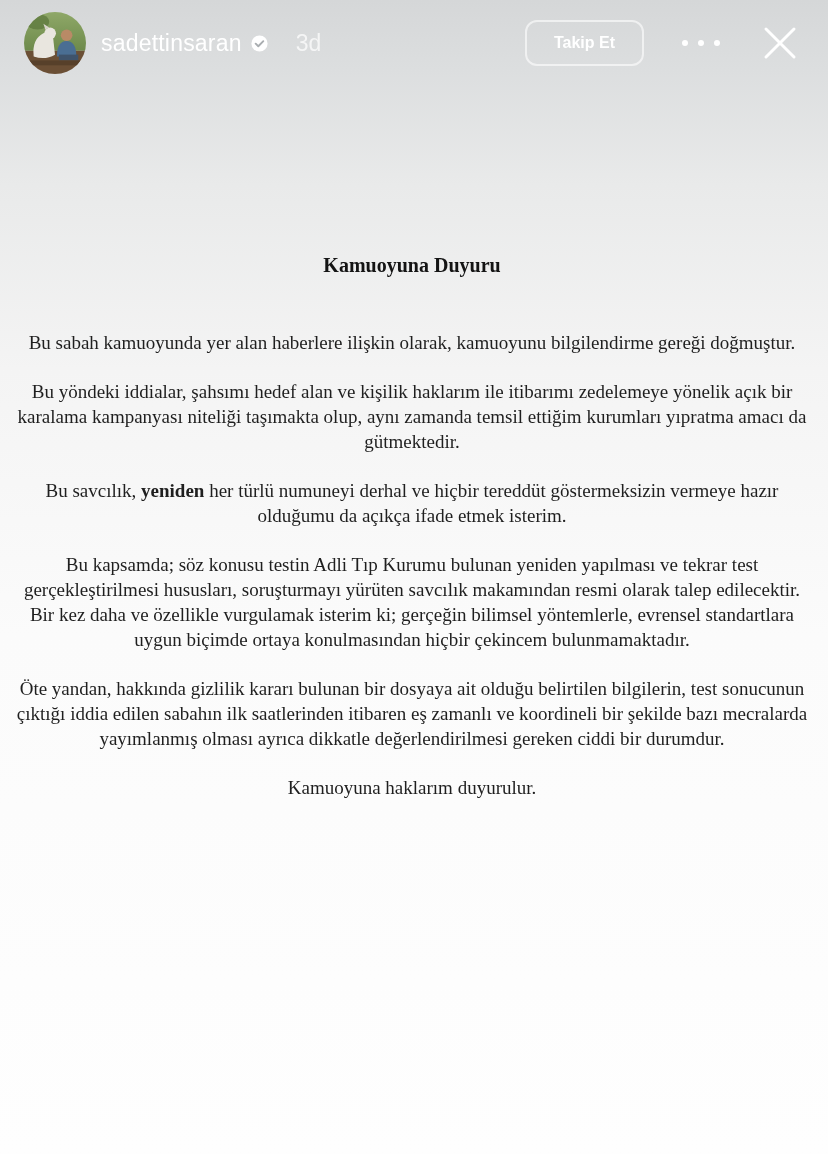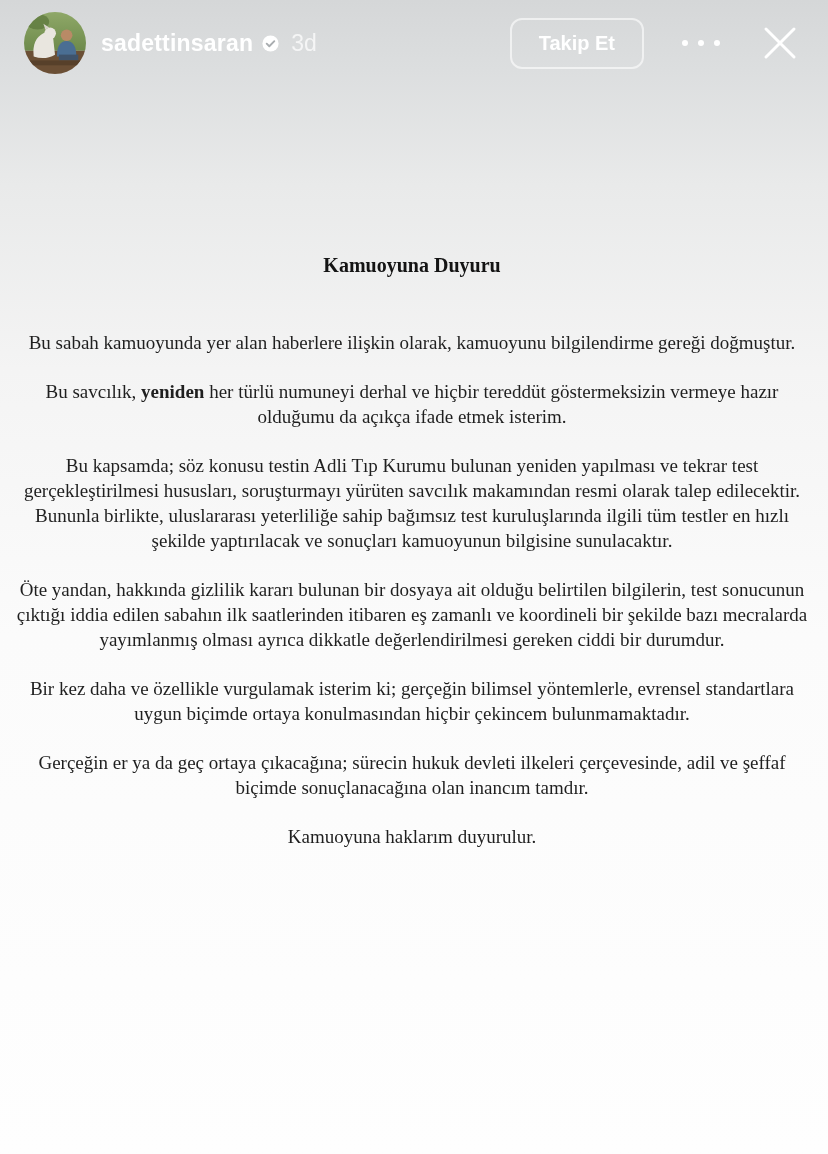--- a/index.html
+++ b/index.html
@@ -42,42 +42,42 @@
   .user-row {
     display: flex;
     align-items: center;
     margin-left: 15px;
     gap: 9px;
     min-width: 0;
   }
   .username {
     color: #ffffff;
     font-size: 23px;
-    font-weight: 700;
+    font-weight: 400;
     letter-spacing: 0.2px;
     cursor: pointer;
     white-space: nowrap;
   }
   .verified { width: 17px; height: 17px; flex: 0 0 auto; }
   .timestamp {
     color: rgba(255,255,255,0.72);
     font-size: 23px;
     font-weight: 400;
-    margin-left: 3px;
+    margin-left: 19px;
   }
 
   .header-spacer { flex: 1 1 auto; }
 
   .follow-btn {
     background: transparent;
     border: 2px solid rgba(255,255,255,0.6);
     border-radius: 12px;
     color: #ffffff;
     font-family: "Liberation Sans", sans-serif;
-    font-size: 20px;
+    font-size: 16px;
     font-weight: 700;
     padding: 12px 27px;
     cursor: pointer;
     white-space: nowrap;
   }
 
   .more-btn, .close-btn {
     background: transparent;
     border: none;
     cursor: pointer;
@@ -172,22 +172,21 @@
       <svg width="44" height="44" viewBox="0 0 44 44">
         <path d="M8 8 L36 36 M36 8 L8 36" stroke="#ffffff" stroke-width="3" stroke-linecap="round"></path>
       </svg>
     </button>
   </div>
 
   <div class="announcement">
     <div class="doc-title">Kamuoyuna Duyuru</div>
 
     <p>Bu sabah kamuoyunda yer alan haberlere ilişkin olarak, kamuoyunu bilgilendirme gereği doğmuştur.</p>
+    <p>Bu yöndeki iddialar, şahsımı hedef alan ve kişilik haklarım ile itibarımı zedelemeye yönelik açık bir karalama kampanyası niteliği taşımakta olup, aynı zamanda temsil ettiğim kurumları yıpratma amacı da gütmektedir.</p>
     <p><span>Bu savcılık, </span><strong>yeniden</strong><span> her türlü numuneyi derhal ve hiçbir tereddüt göstermeksizin vermeye hazır olduğumu da açıkça ifade etmek isterim.</span></p>
     <p class="no-gap-after">Bu kapsamda; söz konusu testin Adli Tıp Kurumu bulunan yeniden yapılması ve tekrar test gerçekleştirilmesi hususları, soruşturmayı yürüten savcılık makamından resmi olarak talep edilecektir.</p>
-    <p>Bununla birlikte, uluslararası yeterliliğe sahip bağımsız test kuruluşlarında ilgili tüm testler en hızlı şekilde yaptırılacak ve sonuçları kamuoyunun bilgisine sunulacaktır.</p>
+    <p>Bir kez daha ve özellikle vurgulamak isterim ki; gerçeğin bilimsel yöntemlerle, evrensel standartlara uygun biçimde ortaya konulmasından hiçbir çekincem bulunmamaktadır.</p>
     <p>Öte yandan, hakkında gizlilik kararı bulunan bir dosyaya ait olduğu belirtilen bilgilerin, test sonucunun çıktığı iddia edilen sabahın ilk saatlerinden itibaren eş zamanlı ve koordineli bir şekilde bazı mecralarda yayımlanmış olması ayrıca dikkatle değerlendirilmesi gereken ciddi bir durumdur.</p>
-    <p>Bir kez daha ve özellikle vurgulamak isterim ki; gerçeğin bilimsel yöntemlerle, evrensel standartlara uygun biçimde ortaya konulmasından hiçbir çekincem bulunmamaktadır.</p>
-    <p>Gerçeğin er ya da geç ortaya çıkacağına; sürecin hukuk devleti ilkeleri çerçevesinde, adil ve şeffaf biçimde sonuçlanacağına olan inancım tamdır.</p>
     <p>Kamuoyuna haklarım duyurulur.</p>
   </div>
 
 </div>
 
 </body></html>

